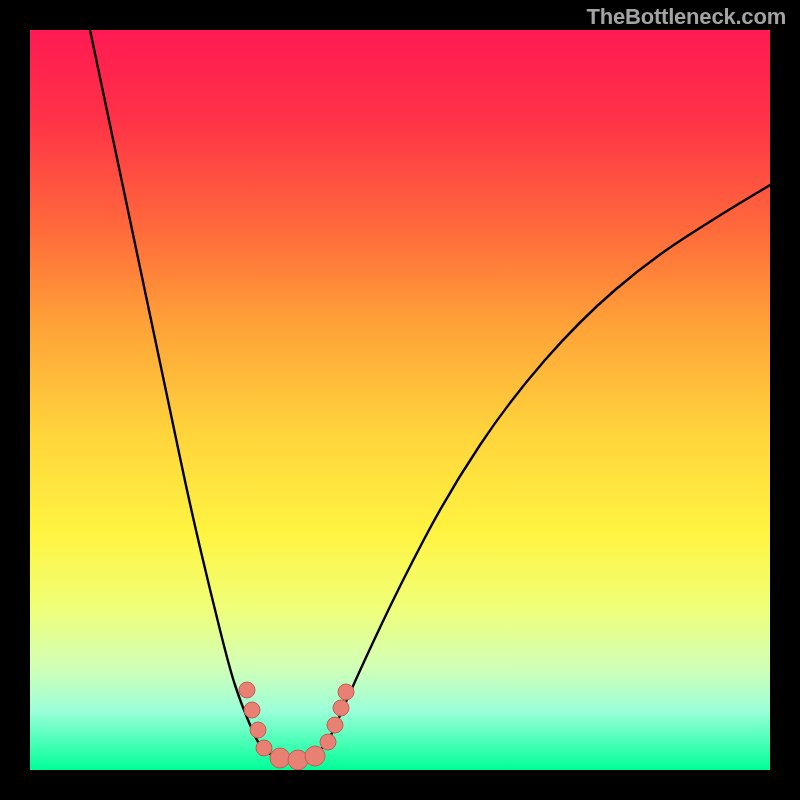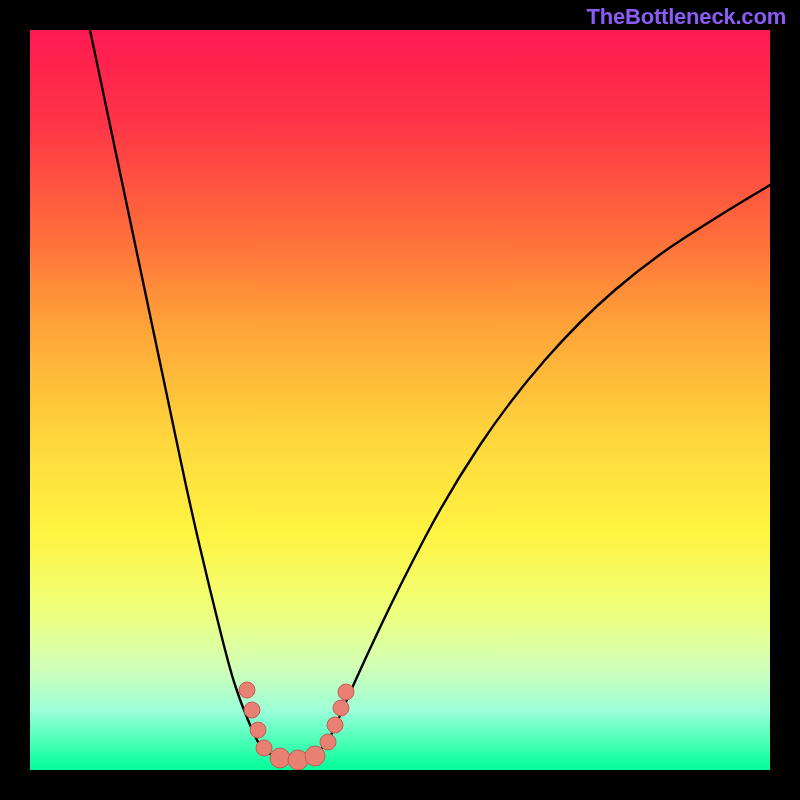--- a/index.html
+++ b/index.html
@@ -10,21 +10,21 @@
     height: 800px;
     background: #000;
   }
   .watermark {
     position: absolute;
     top: 4px;
     right: 14px;
     font-family: Arial, Helvetica, sans-serif;
     font-size: 22px;
     font-weight: 600;
-    color: #8b5cf6;
+    color: #a3a3a3;
     letter-spacing: -0.2px;
     z-index: 10;
   }
   .plot {
     position: absolute;
     left: 30px;
     top: 30px;
     width: 740px;
     height: 740px;
   }

